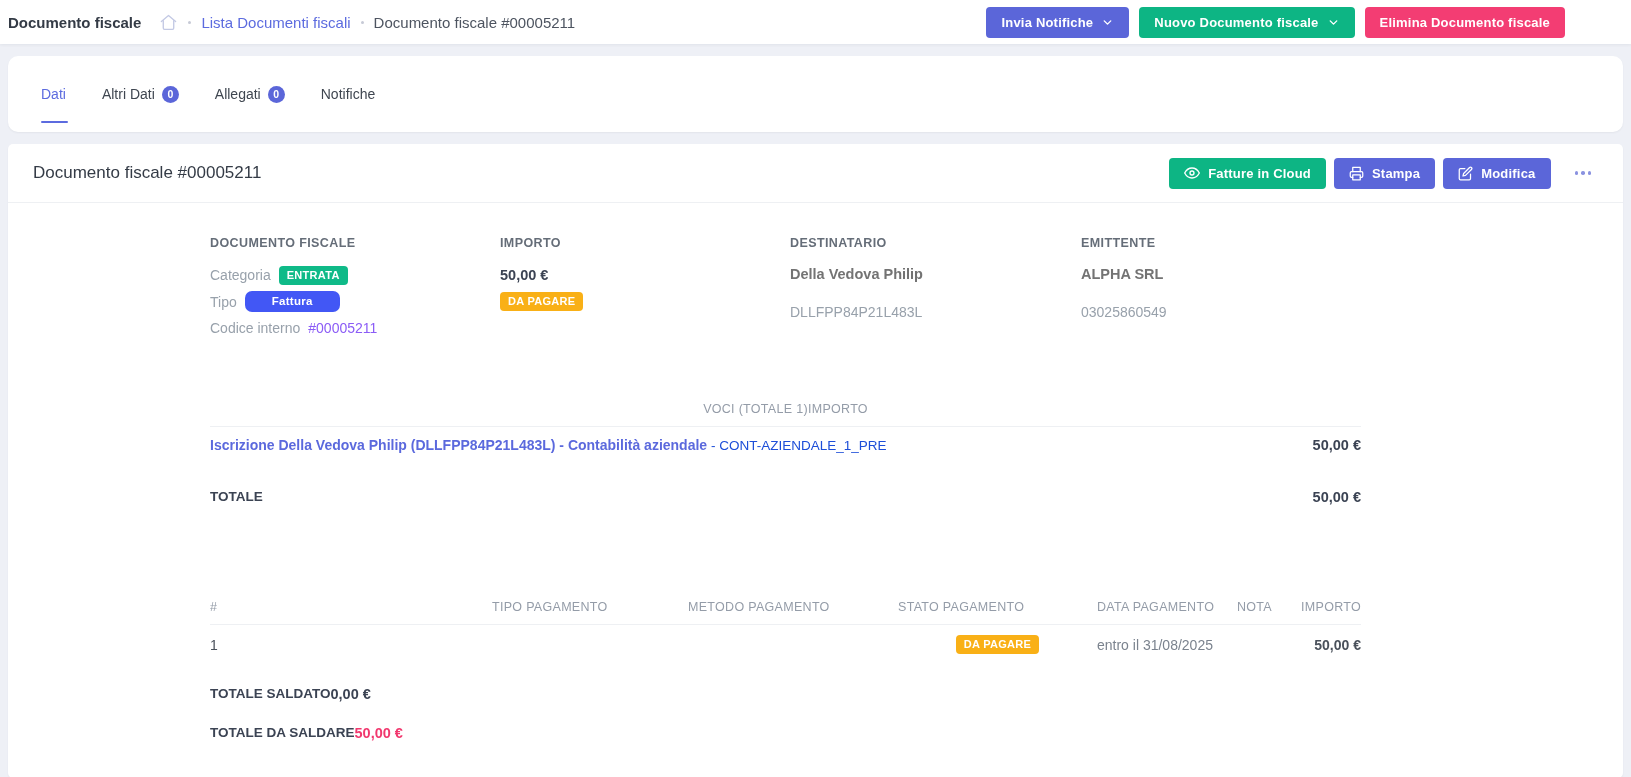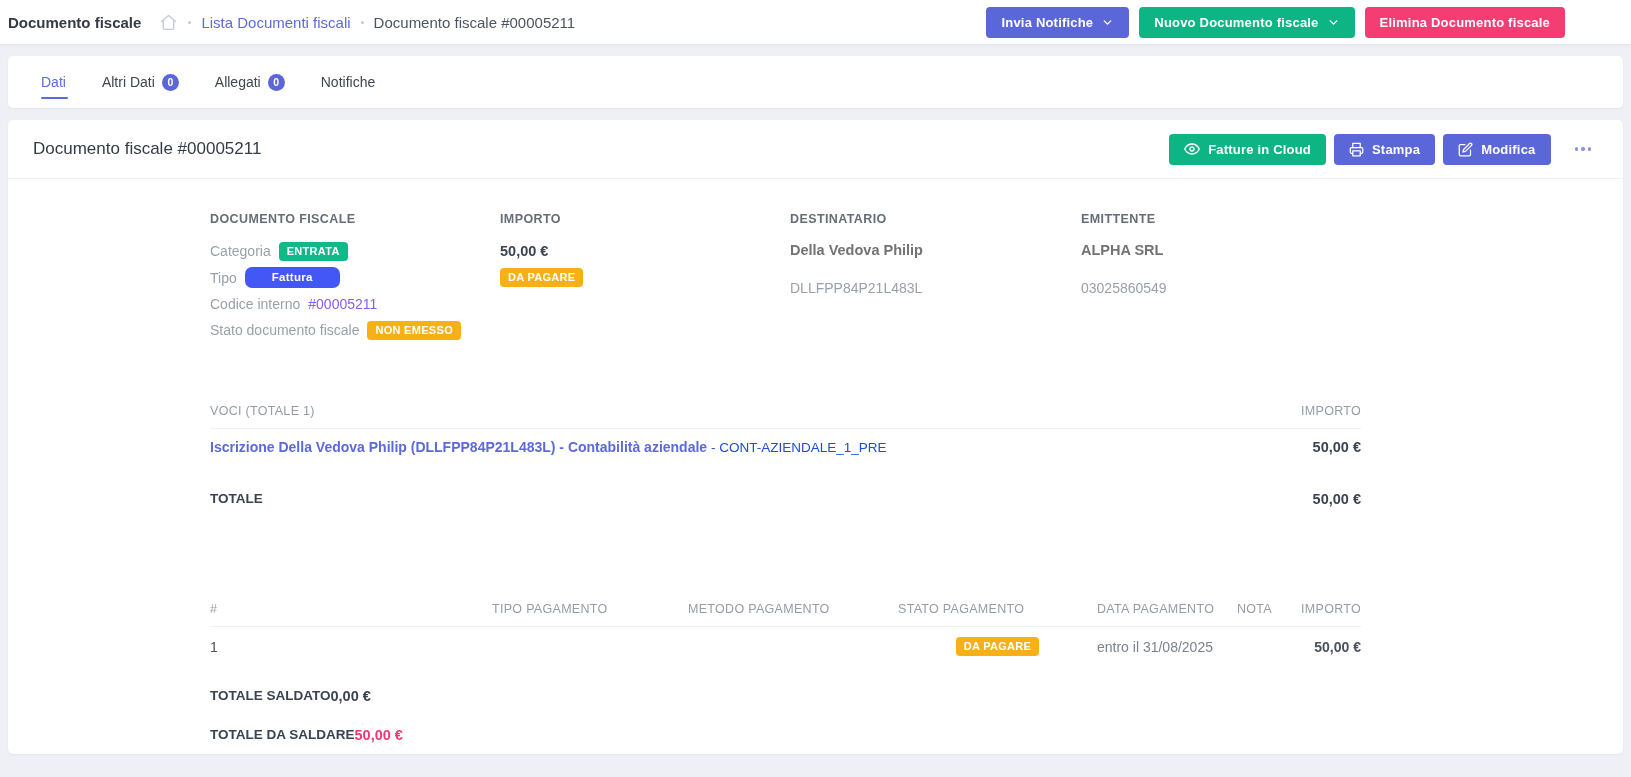--- a/index.html
+++ b/index.html
@@ -30,21 +30,21 @@
     height:31px; padding:0 15px; border:none; border-radius:4px;
     color:#fff; font-family:inherit; font-size:13px; font-weight:700;
     cursor:pointer; white-space:nowrap; letter-spacing:.2px;
   }
   .btn-indigo { background:#5b66d9; }
   .btn-green  { background:#0db584; }
   .btn-pink   { background:#f33d73; }
   .btn svg { flex:0 0 auto; }
   
   .tabsbar {
-    margin:12px 8px 0; background:#fff; border-radius:5px; height:52px;
+    margin:12px 8px 0; background:#fff; border-radius:10px; height:76px;
     display:flex; align-items:stretch; padding:0 33px;
     box-shadow:0 1px 2px rgba(49,58,70,.06);
   }
   .tab {
     display:flex; align-items:center; gap:7px;
     margin-right:36px; font-size:14px; font-weight:500; color:#3f4650;
     position:relative; cursor:pointer;
   }
   .tab.active { color:#5c6bdf; }
   .tab.active::after {
@@ -82,21 +82,21 @@
   .entity-code { font-size:14px; color:#98a1ab; margin-top:21px; }
   .badge {
     display:inline-block; font-size:11px; font-weight:700; color:#fff;
     padding:3px 8px; border-radius:4px; letter-spacing:.3px; line-height:13px;
   }
   .badge-green { background:#0fba88; }
   .badge-amber { background:#f9b016; }
   .badge-blue  { background:#4257f5; border-radius:7px; padding:4px 27px; font-size:11.5px; }
   
   .voci-head {
-    display:flex; justify-content:space-between; align-items:flex-end;
+    display:flex; justify-content:center; align-items:flex-end;
     font-size:12.5px; color:#949ca8; letter-spacing:.3px;
     padding-bottom:10px; border-bottom:1px solid #eef0f3;
   }
   .voci-row { display:flex; justify-content:space-between; align-items:center; padding:10px 0; }
   .voci-desc { font-size:14px; }
   .voci-link { font-weight:700; color:#5b69dd; cursor:pointer; text-decoration:none; }
   .voci-suffix { color:#1d4ed8; font-size:13.5px; }
   .voci-total { display:flex; justify-content:space-between; margin-top:26px;
                 font-size:13.5px; font-weight:700; color:#3b4353; }
   
@@ -211,24 +211,20 @@
             <span class="badge badge-green">ENTRATA</span>
           </div>
           <div class="drow">
             <span>Tipo</span>
             <span class="badge badge-blue">Fattura</span>
           </div>
           <div class="drow">
             <span>Codice interno</span>
             <span class="dval-strong">#00005211</span>
           </div>
-          <div class="drow">
-            <span>Stato documento fiscale</span>
-            <span class="badge badge-amber">NON EMESSO</span>
-          </div>
         </div>
         <div>
           <div class="dhead">IMPORTO</div>
           <div class="drow">
               <span class="amount">50,00 €</span>
             </div>
           <div class="drow">
               <span class="badge badge-amber">DA PAGARE</span>
             </div>
         </div>

